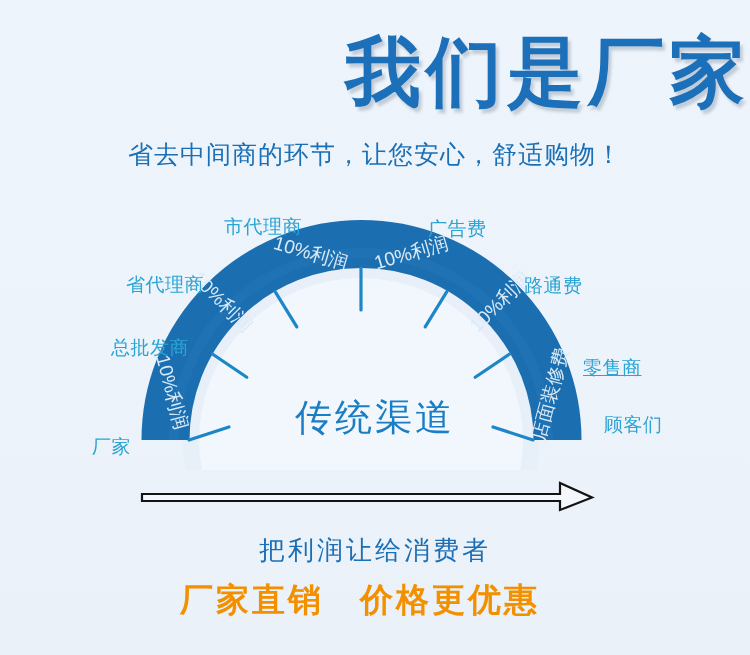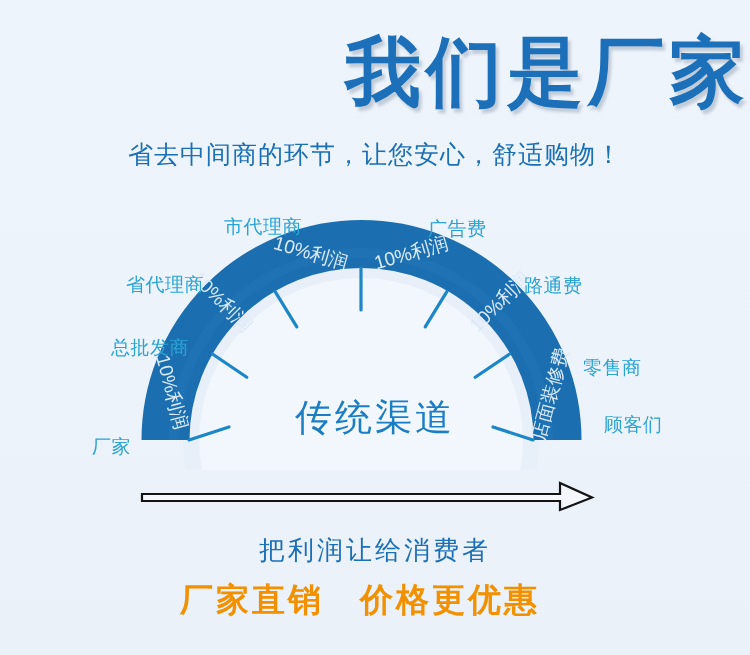--- a/index.html
+++ b/index.html
@@ -54,21 +54,21 @@
     white-space: nowrap;
     line-height: 1;
     letter-spacing: 0.5px;
   }
   .ol-factory   { left: 92px;  top: 412px; margin-top: 25px; }
   .ol-wholesale { left: 70px;  top: 338px; margin-left: 41px; }
   .ol-province  { left: 126px; top: 275px; }
   .ol-city      { left: 224px; top: 217px; }
   .ol-ad        { left: 428px; top: 219px; }
   .ol-road      { left: 524px; top: 276px; }
-  .ol-retail    { left: 583px; top: 358px; }
+  .ol-retail    { left: 583px; top: 358px; text-decoration: underline; }
   .ol-customer  { left: 604px; top: 415px; }
 
   
   .center-label {
     position: absolute;
     left: 0; width: 750px;
     top: 393px;
     text-align: center;
     font-size: 37px;
     color: #1b7ec4;

